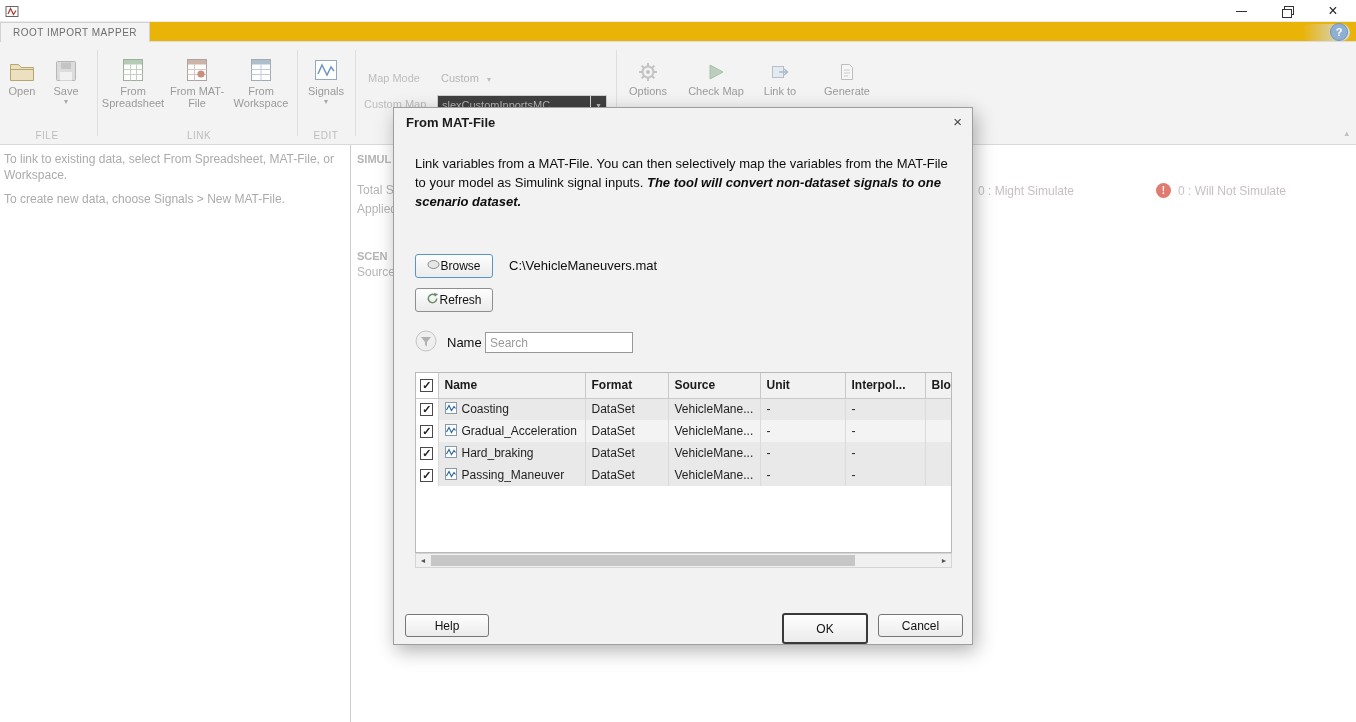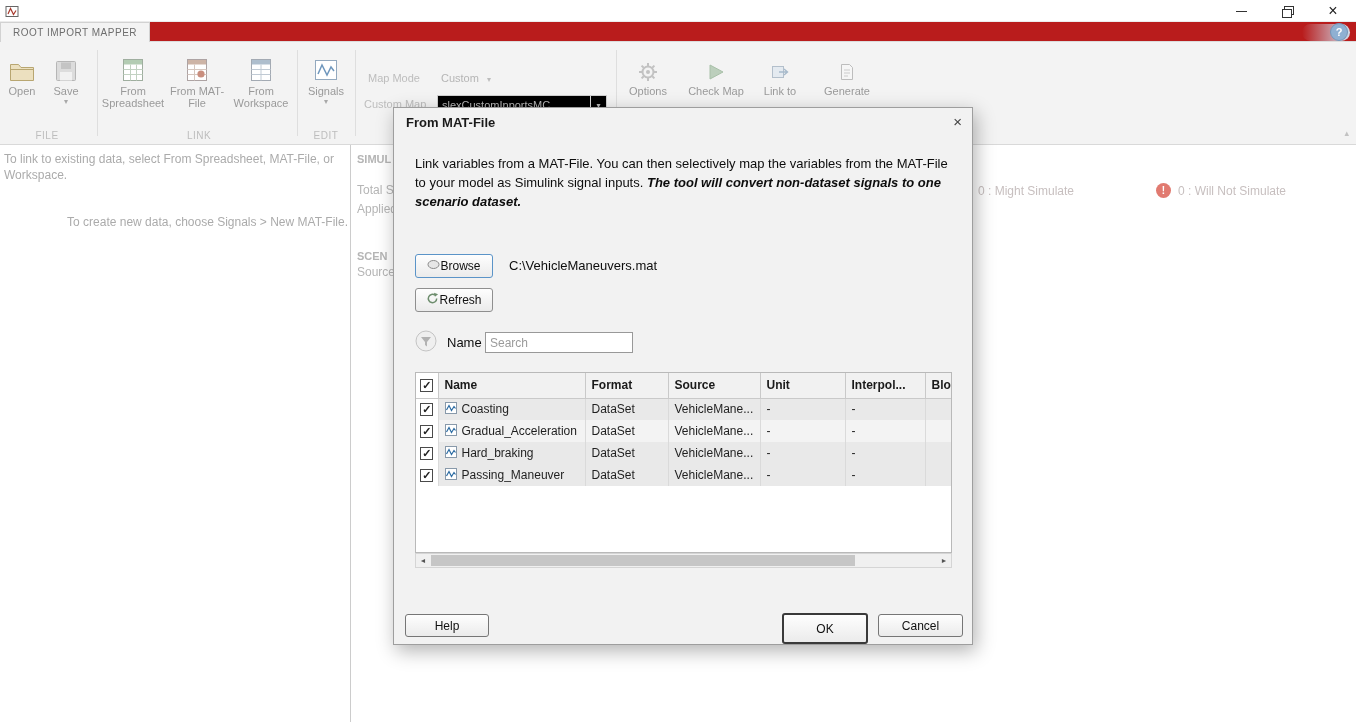--- a/index.html
+++ b/index.html
@@ -12,21 +12,21 @@
   .title-text { margin-left: 8px; font-size: 12px; color: #1a1a1a; white-space: nowrap; }
   .win-controls { position: absolute; right: 0; top: 0; height: 22px; display: flex; }
   .win-btn { width: 46px; height: 22px; display: flex; align-items: center; justify-content: center; cursor: default; }
   .glyph-min { width: 11px; height: 1px; background: #333; display: block; }
   .glyph-restore { position: relative; width: 11px; height: 10px; display: block; }
   .glyph-restore::before { content: ""; position: absolute; left: 2px; top: 0; width: 8px; height: 7px; border: 1px solid #333; }
   .glyph-restore::after { content: ""; position: absolute; left: 0; top: 3px; width: 8px; height: 7px; border: 1px solid #333; background: #fff; }
   .glyph-close { font-size: 16px; color: #222; line-height: 16px; }
 
   
-  .tabbar { position: absolute; left: 0; top: 22px; width: 100%; height: 20px; background: #b91c1c; border-bottom: 1px solid #dcdcdc; padding-left: 44px; }
+  .tabbar { position: absolute; left: 0; top: 22px; width: 100%; height: 20px; background: #eab308; border-bottom: 1px solid #dcdcdc; padding-left: 44px; }
   .ribbon-tab { position: absolute; left: 0; top: 0; height: 21px; padding: 0 12px; background: #f3f3f3; border: 1px solid #d2d2d2; border-bottom: none; font-size: 10px; letter-spacing: 0.5px; color: #6e6e6e; line-height: 20px; }
   .help-pill { position: absolute; right: 6px; top: 2px; width: 48px; height: 17px; border-radius: 9px; background: linear-gradient(to right, rgba(205,220,236,0), #cfdcea); }
   .help-circle { position: absolute; right: 8px; top: 1px; width: 18px; height: 18px; border-radius: 50%; background: #8fb0d2; border: 1px solid #7396b8; color: #fff; font-size: 11px; font-weight: bold; display: flex; align-items: center; justify-content: center; }
 
   
   .toolbar { position: absolute; left: 0; top: 42px; width: 100%; height: 103px; background: #f3f3f3; border-bottom: 1px solid #d9d9d9; }
   .tb-item { position: absolute; text-align: center; }
   .ticon { display: flex; justify-content: center; align-items: flex-end; height: 28px; }
   .tb-label { display: block; margin-top: 3px; font-size: 11px; line-height: 12px; color: #9a9a9a; }
   .tb-caret { display: block; font-size: 8px; color: #a8a8a8; line-height: 8px; margin-top: 1px; }
@@ -42,30 +42,30 @@
   #tb-signals { left: 302px; top: 12px; width: 48px; }
   #tb-options { left: 622px; top: 12px; width: 52px; }
   #tb-checkmap { left: 684px; top: 12px; width: 64px; }
   #tb-applyto { left: 752px; top: 12px; width: 56px; }
   #tb-generate { left: 818px; top: 12px; width: 58px; }
   .mm-label { position: absolute; font-size: 11px; color: #bdbdbd; }
   #mm-label { left: 368px; top: 30px; }
   #mm-value { left: 441px; top: 30px; color: #b5b5b5; }
   #mm-value .vcaret { font-size: 8px; margin-left: 8px; color: #bdbdbd; }
   #cm-label { left: 364px; top: 56px; }
-  .cm-field { position: absolute; left: 437px; top: 53px; width: 170px; height: 20px; background: #000000; border: 1px solid #cfcfcf; display: flex; align-items: center; }
+  .cm-field { position: absolute; left: 437px; top: 53px; width: 170px; height: 20px; background: #404040; border: 1px solid #cfcfcf; display: flex; align-items: center; }
   .cm-text { flex: 1; font-size: 11px; color: #b5b5b5; padding-left: 4px; white-space: nowrap; overflow: hidden; }
   .cm-drop { width: 16px; height: 100%; border-left: 1px solid #d8d8d8; font-size: 8px; color: #b5b5b5; display: flex; align-items: center; justify-content: center; }
   .collapse-chevron { position: absolute; right: 7px; top: 86px; font-size: 9px; color: #c2c2c2; }
 
   
   .content { position: absolute; left: 0; top: 145px; width: 100%; height: 577px; background: #fff; }
   .v-divider { position: absolute; left: 350px; top: 0; width: 1px; height: 577px; background: #cccccc; }
   .instructions { position: absolute; left: 4px; top: 6px; width: 344px; font-size: 12px; line-height: 16px; color: #ababab; }
-  .instructions p + p { margin-top: 31px; text-align: right; }
+  .instructions p + p { margin-top: 8px; }
   .bg-frag { position: absolute; font-size: 12px; color: #b5b5b5; white-space: nowrap; }
   #bg-sim { left: 357px; top: 8px; font-size: 11px; font-weight: bold; }
   #bg-total { left: 357px; top: 38px; }
   #bg-applied { left: 357px; top: 57px; }
   #bg-scen { left: 357px; top: 105px; font-size: 11px; font-weight: bold; }
   #bg-source { left: 357px; top: 120px; }
   .status-item { position: absolute; display: flex; align-items: center; }
   #status-might { left: 956px; top: 38px; }
   #status-willnot { left: 1156px; top: 38px; }
   .badge { width: 15px; height: 15px; border-radius: 50%; color: #fff; font-size: 10px; font-weight: bold; display: flex; align-items: center; justify-content: center; }

